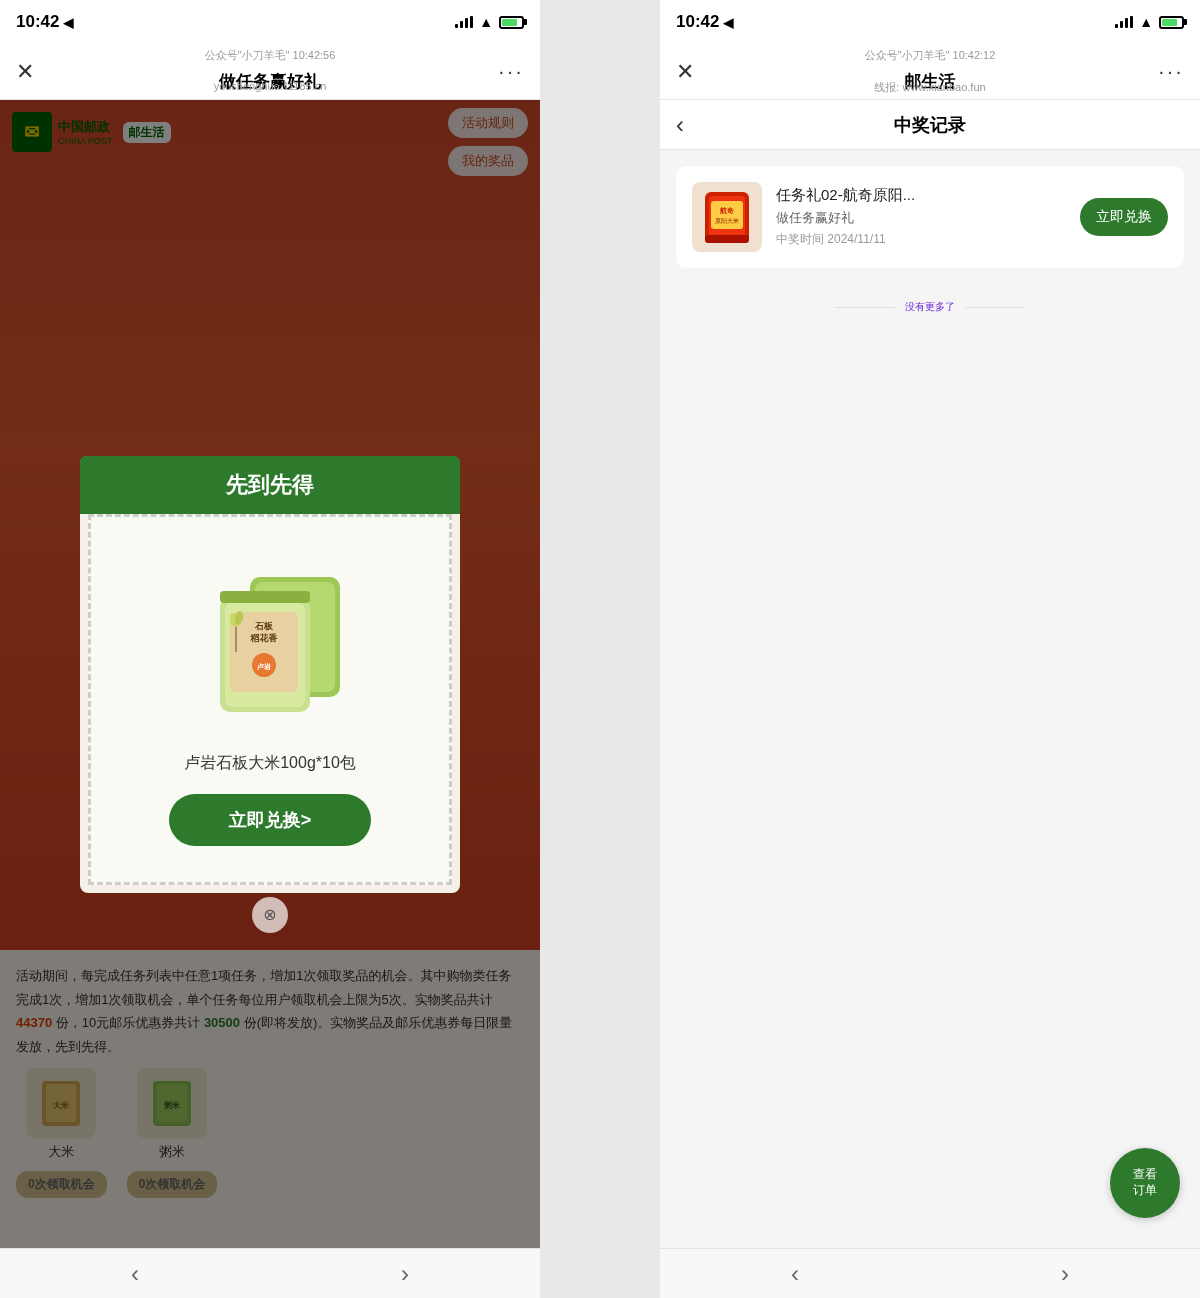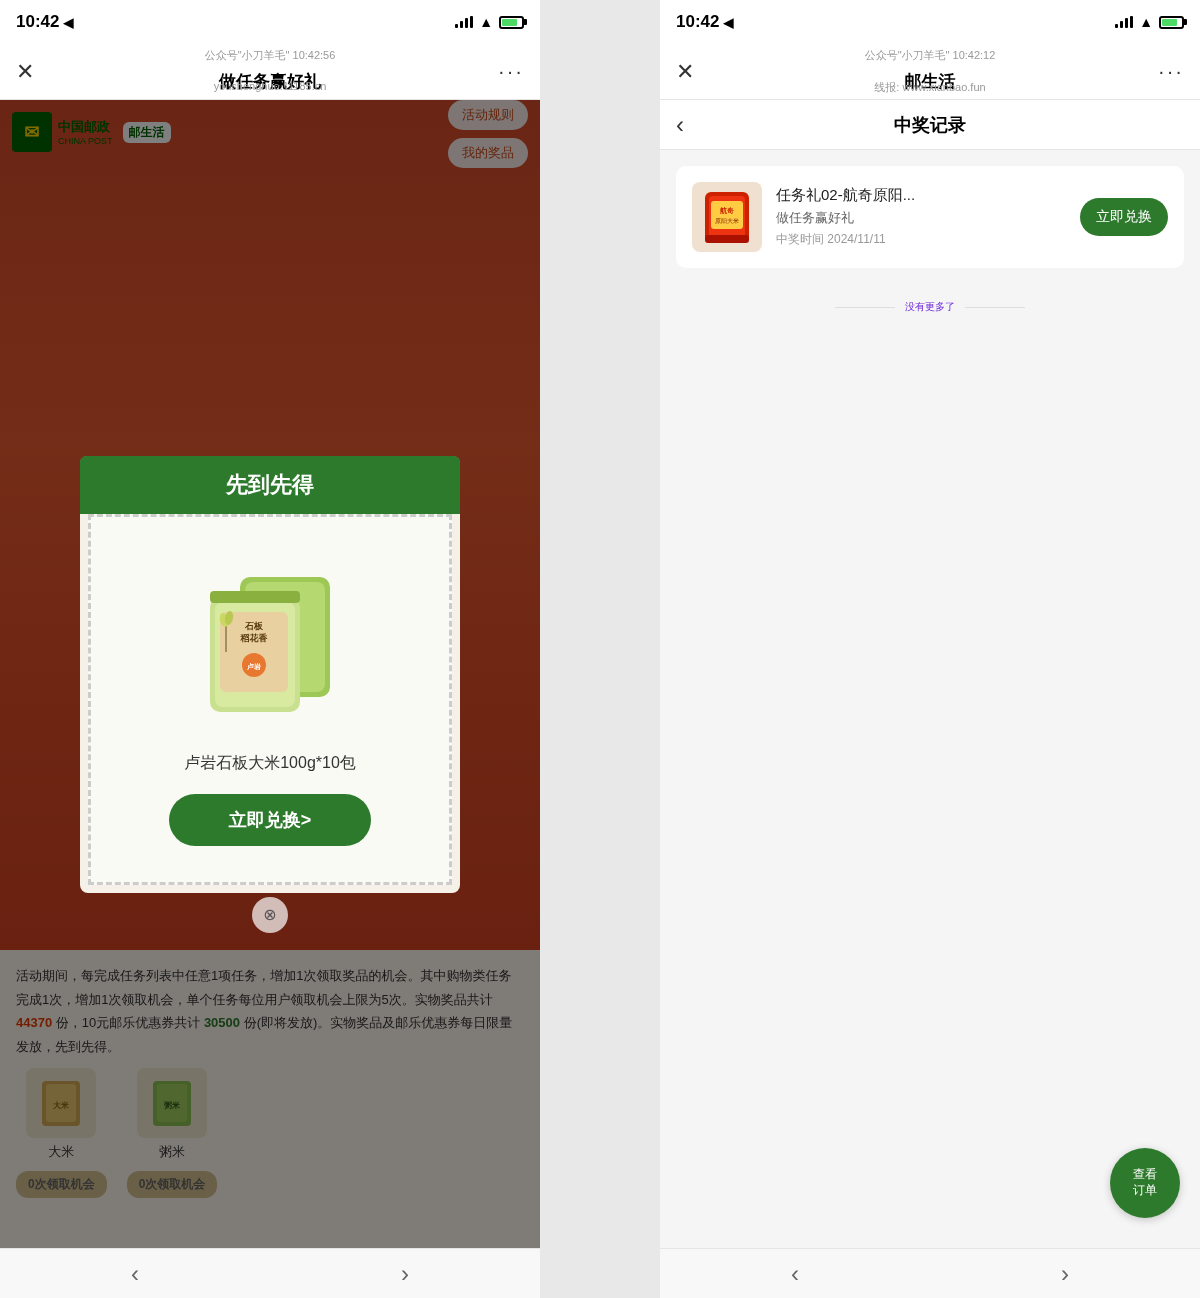--- a/index.html
+++ b/index.html
@@ -123,21 +123,21 @@
     
     .phone1-content {
       flex: 1;
       background: linear-gradient(180deg, #d44a2a 0%, #e85a2e 30%, #c8341a 100%);
       position: relative;
       overflow: hidden;
     }
 
     .top-buttons {
       position: absolute;
-      top: 0;
+      top: 8px;
       right: 12px;
       display: flex;
       flex-direction: column;
       gap: 8px;
     }
     .top-btn {
       background: rgba(255,255,255,0.9);
       color: #c84b1a;
       font-size: 13px;
       padding: 6px 14px;
@@ -231,21 +231,21 @@
       border: 3px dashed #ccc;
       margin: 0 8px 8px;
       background: #fafaf5;
     }
 
     .prize-image-area {
       width: 180px;
       height: 200px;
       display: flex;
       align-items: center;
-      justify-content: center;
+      justify-content: flex-end;
       margin-bottom: 16px;
     }
 
     .prize-name {
       font-size: 16px;
       color: #333;
       margin-bottom: 20px;
       text-align: center;
     }
 

